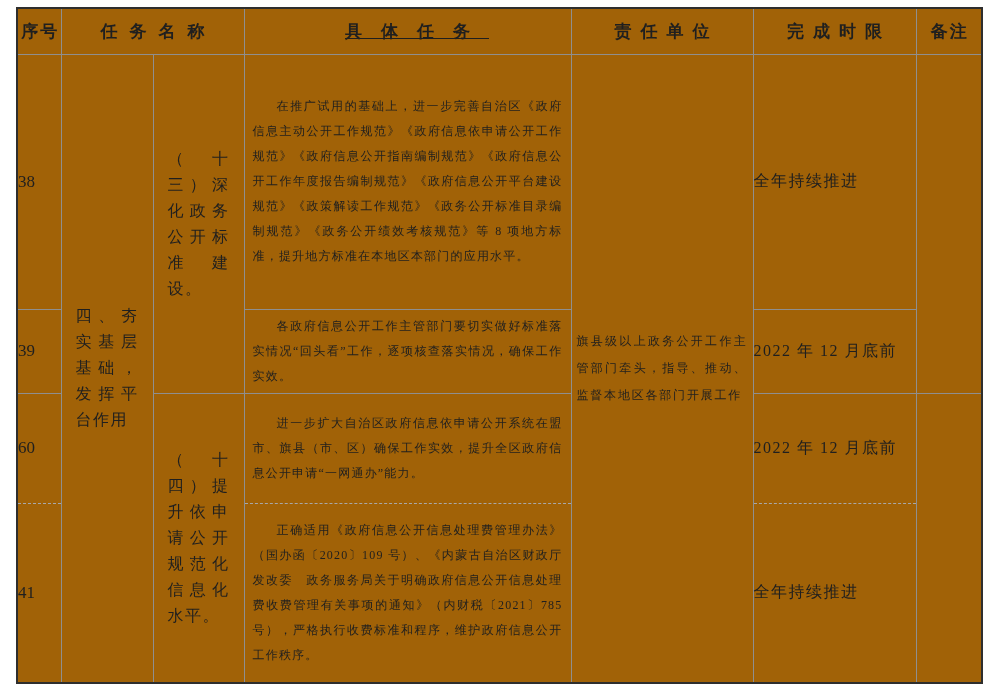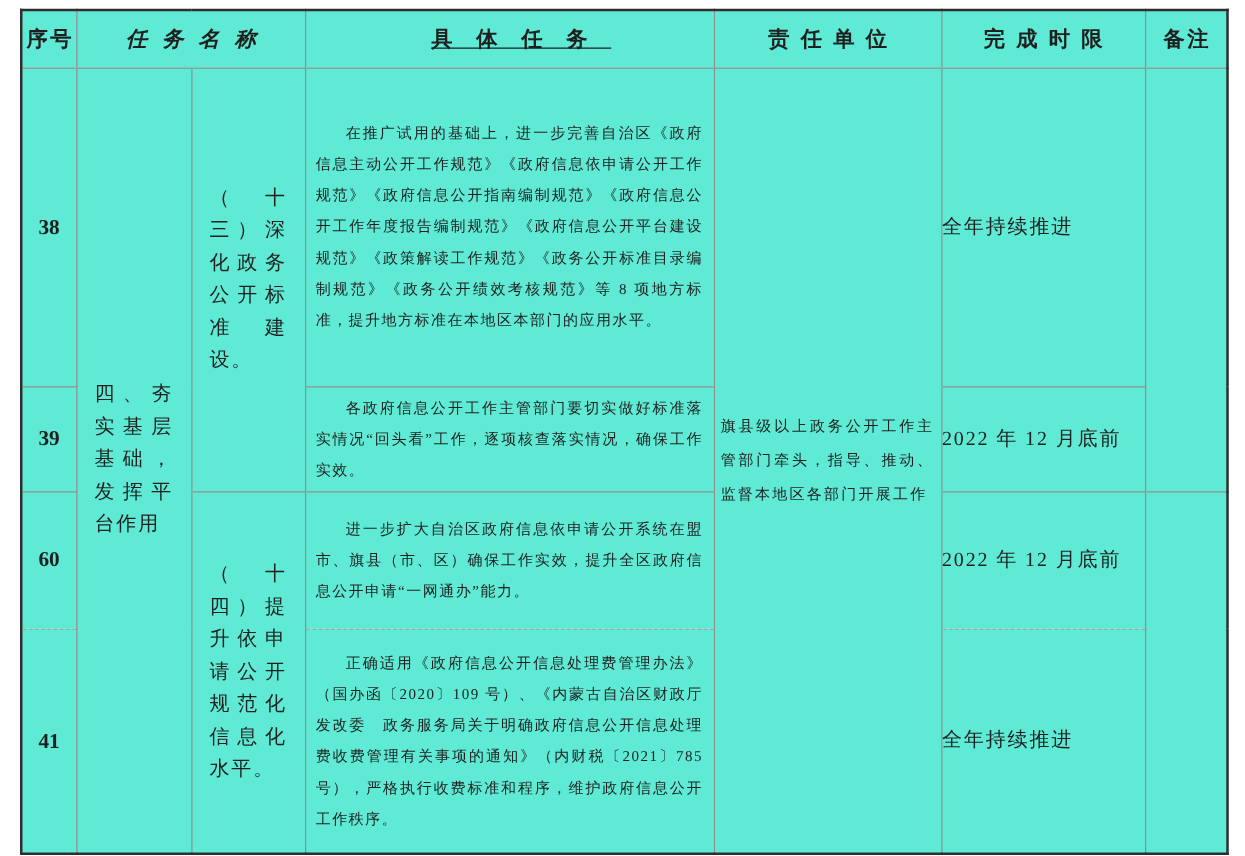--- a/index.html
+++ b/index.html
@@ -31,47 +31,46 @@
   col.c-unit { width: 182px; }
   col.c-ddl  { width: 163px; }
   col.c-rem  { width: 66px; }
 
   th, td {
     border: 0;
     border-top: 1px solid #8f8f8f;
     border-left: 1px solid #8f8f8f;
     vertical-align: middle;
     padding: 0;
-    background: #5eead4;
+    background: #a16207;
   }
 
   tr.hdr { height: 46px; }
   tr.r38 { height: 255px; }
   tr.r39 { height: 72px; }
   tr.r40 { height: 110px; }
   tr.r41 { height: 180px; }
 
   
   tr.r41 > td { border-top: 1px dashed #a8a8a8; }
 
   th {
     font-weight: bold;
     font-size: 17px;
     text-align: center;
     white-space: nowrap;
   }
   th.sp-s  { letter-spacing: 2px;  text-indent: 2px; }
   th.sp-m  { letter-spacing: 9px;  text-indent: 9px; }
-  th.sp-l  { letter-spacing: 12px; text-indent: 12px; font-style: italic; }
+  th.sp-l  { letter-spacing: 12px; text-indent: 12px; }
   th.sp-xl { letter-spacing: 19px; text-indent: 19px; text-decoration: underline; }
 
   td.no-cell {
-    text-align: center;
+    text-align: left;
     font-size: 17px;
-    font-weight: bold;
   }
   td.name-cell {
     padding: 0 14px;
     font-size: 16px;
     letter-spacing: 1.5px;
     line-height: 26px;
     text-align: justify;
     text-justify: inter-ideograph;
   }
   td.detail-cell {

